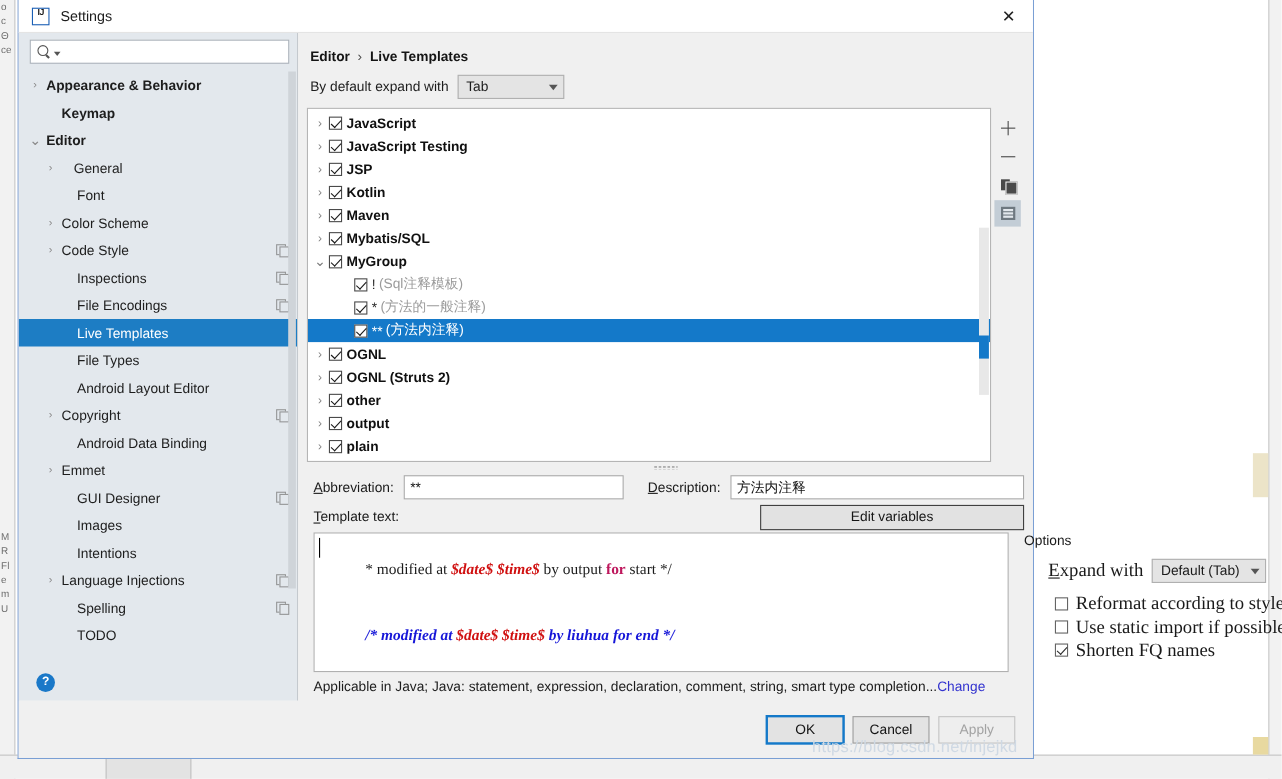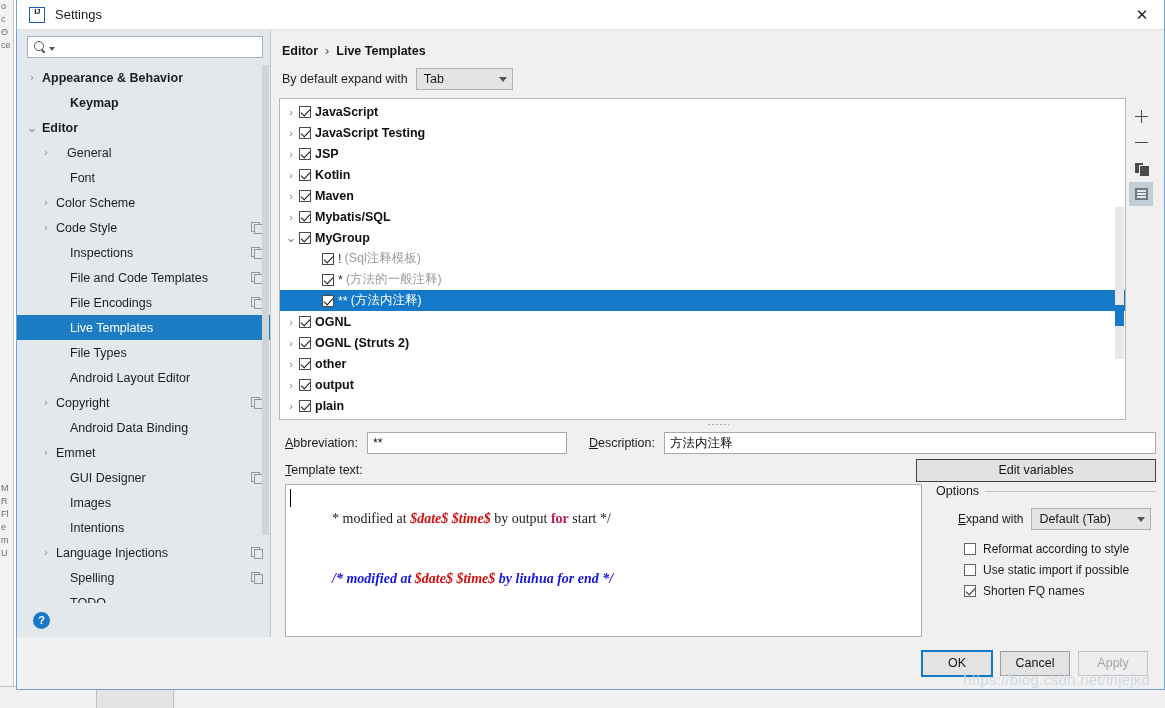--- a/index.html
+++ b/index.html
@@ -37,21 +37,21 @@
     position: absolute; right: 12px; bottom: 22px; width: 14px; height: 16px;
     background: #e8d9a0;
   }
   .bg-yellow2 {
     position: absolute; right: 12px; bottom: 256px; width: 14px; height: 40px;
     background: #ece4c8;
   }
 
   
   #dialog {
-    position: absolute; left: 16px; top: 0; width: 1149px; height: 690px;
+    position: absolute; left: 16px; top: 0; width: 924px; height: 690px;
     background: #f0f0f0;
     border: 1px solid #7a9fd4;
     border-top: none;
     display: flex; flex-direction: column;
   }
   #titlebar {
     height: 30px; min-height: 30px; background: #ffffff;
     display: flex; align-items: center;
     border-bottom: 1px solid #e4e4e4;
   }
@@ -319,21 +319,21 @@
   .o-check {
     width: 12px; height: 12px; background: #fff; border: 1px solid #646464;
     position: relative; flex-shrink: 0;
   }
   .o-check.on::after {
     content: ""; position: absolute; left: 3px; top: 0px;
     width: 4px; height: 8px;
     border: solid #2a2a2a; border-width: 0 1.5px 1.5px 0;
     transform: rotate(43deg);
   }
-  .opt-label { font-size: 12px; color: #1a1a1a; white-space: nowrap; }
+  .opt-label { font-size: 17px; color: #1a1a1a; white-space: nowrap; font-family: Liberation Serif, serif; }
 
   #applicable-row {
     height: 26px; display: flex; align-items: center;
     padding-left: 6px; font-size: 12.5px; color: #1c1c1c;
   }
   #applicable-change { color: #3434cf; cursor: pointer; }
 
   
   #footer {
     height: 52px; min-height: 52px; display: flex; align-items: center;
@@ -396,21 +396,21 @@
         </div>
       </div>
       <div id="tree-scroll">
         <div id="nav-list">
             <div class="nav-row bold">
               <span class="nav-arrow" style="margin-left: 8px;">›</span>
               <span class="nav-label" style="margin-left: 3px;">Appearance &amp; Behavior</span>
             </div>
             <div class="nav-row bold">
               <span class="nav-arrow none" style="margin-left: 22px;"></span>
-              <span class="nav-label" style="margin-left: 17px;">Keymap</span>
+              <span class="nav-label" style="margin-left: 3px;">Keymap</span>
             </div>
             <div class="nav-row bold">
               <span class="nav-arrow" style="margin-left: 8px; font-size: 13px;">⌄</span>
               <span class="nav-label" style="margin-left: 3px;">Editor</span>
             </div>
             <div class="nav-row">
               <span class="nav-arrow" style="margin-left: 22px;">›</span>
               <span class="nav-label" style="margin-left: 14px;">General</span>
             </div>
             <div class="nav-row">
@@ -422,25 +422,20 @@
               <span class="nav-label" style="margin-left: 3px;">Color Scheme</span>
             </div>
             <div class="nav-row">
               <span class="nav-arrow" style="margin-left: 22px;">›</span>
               <span class="nav-label" style="margin-left: 3px;">Code Style</span>
               <span class="nav-copy-icon"></span>
             </div>
             <div class="nav-row">
               <span class="nav-arrow none" style="margin-left: 36px;"></span>
               <span class="nav-label" style="margin-left: 3px;">Inspections</span>
-              <span class="nav-copy-icon"></span>
-            </div>
-            <div class="nav-row">
-              <span class="nav-arrow none" style="margin-left: 36px;"></span>
-              <span class="nav-label" style="margin-left: 3px;">File and Code Templates</span>
               <span class="nav-copy-icon"></span>
             </div>
             <div class="nav-row">
               <span class="nav-arrow none" style="margin-left: 36px;"></span>
               <span class="nav-label" style="margin-left: 3px;">File Encodings</span>
               <span class="nav-copy-icon"></span>
             </div>
             <div class="nav-row selected">
               <span class="nav-arrow none" style="margin-left: 36px;"></span>
               <span class="nav-label" style="margin-left: 3px;">Live Templates</span>
@@ -670,20 +665,24 @@
                 <span class="opt-label">Use static import if possible</span>
               </div>
               <div class="opt-check-row">
                 <span class="o-check on"></span>
                 <span class="opt-label">Shorten FQ names</span>
               </div>
             </div>
         </div>
       </div>
 
+      <div id="applicable-row">
+        <span>Applicable in Java; Java: statement, expression, declaration, comment, string, smart type completion...</span>
+          <span id="applicable-change">Change</span>
+      </div>
     </div>
   </div>
 
   <div id="footer">
     <div class="dlg-btn primary">
         <span>OK</span>
       </div>
     <div class="dlg-btn">
         <span>Cancel</span>
       </div>

